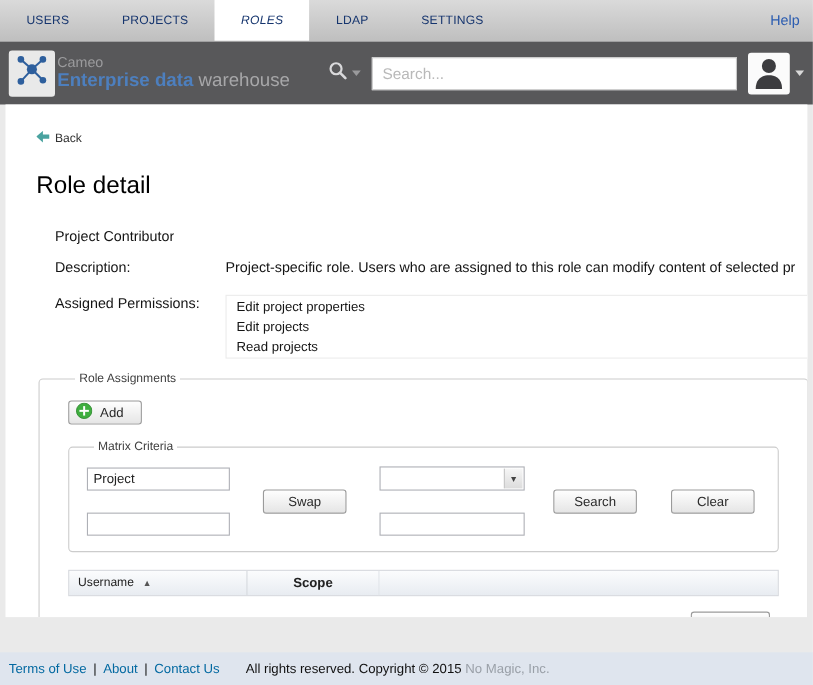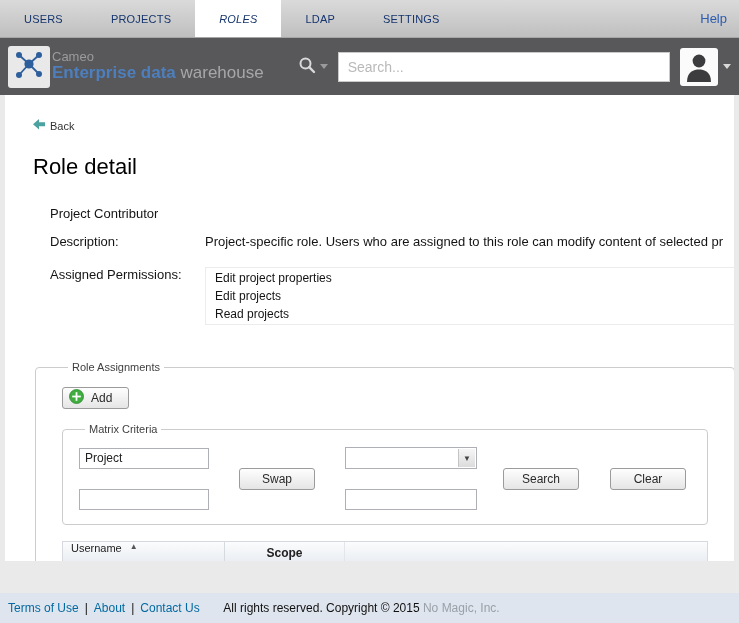--- a/index.html
+++ b/index.html
@@ -97,21 +97,21 @@
   }
   .perm-item { font-size:12px; color:#141414; padding:2px 9px; cursor:default; }
 
   
   fieldset {
     border:1px solid #cccccc; border-radius:4px;
   }
   legend { font-size:11px; color:#3f3f3f; padding:0 4px; margin-left:6px; }
 
   .role-assignments {
-    margin:36px 0 0 30px; width:678px;
+    margin:12px 0 0 30px; width:678px;
     padding:8px 26px 14px 26px;
   }
 
   .btn {
     display:inline-flex; align-items:center; justify-content:center;
     height:22px; padding:0 10px;
     border:1px solid #9b9b9b; border-radius:3px;
     background:linear-gradient(#fefefe,#e5e5e5);
     font-size:12px; color:#2a2a2a; cursor:pointer;
     font-family:"Liberation Sans", sans-serif;
@@ -149,21 +149,21 @@
   }
   .ti2 { grid-column:3; grid-row:2; width:132px; }
 
   .grid-header {
     margin-top:16px; height:24px;
     border:1px solid #d6d9de;
     background:linear-gradient(#fbfcfd,#e8ecf1);
     display:flex; align-items:stretch; font-size:11px; color:#222;
   }
   .col-username {
-    flex:0 0 162px; display:flex; align-items:flex-start; gap:8px;
+    flex:0 0 162px; display:flex; align-items:center; gap:8px;
     padding:0 8px; border-right:1px solid #d6d9de; cursor:pointer;
   }
   .sort-asc { font-size:8px; color:#555; }
   .col-scope {
     flex:0 0 120px; display:flex; align-items:center; justify-content:center;
     font-weight:bold; font-size:12px; border-right:1px solid #e2e5ea; cursor:pointer;
   }
   .col-rest { flex:1; }
 
   .save-row { margin-top:14px; display:flex; justify-content:flex-end; padding-right:8px; }

